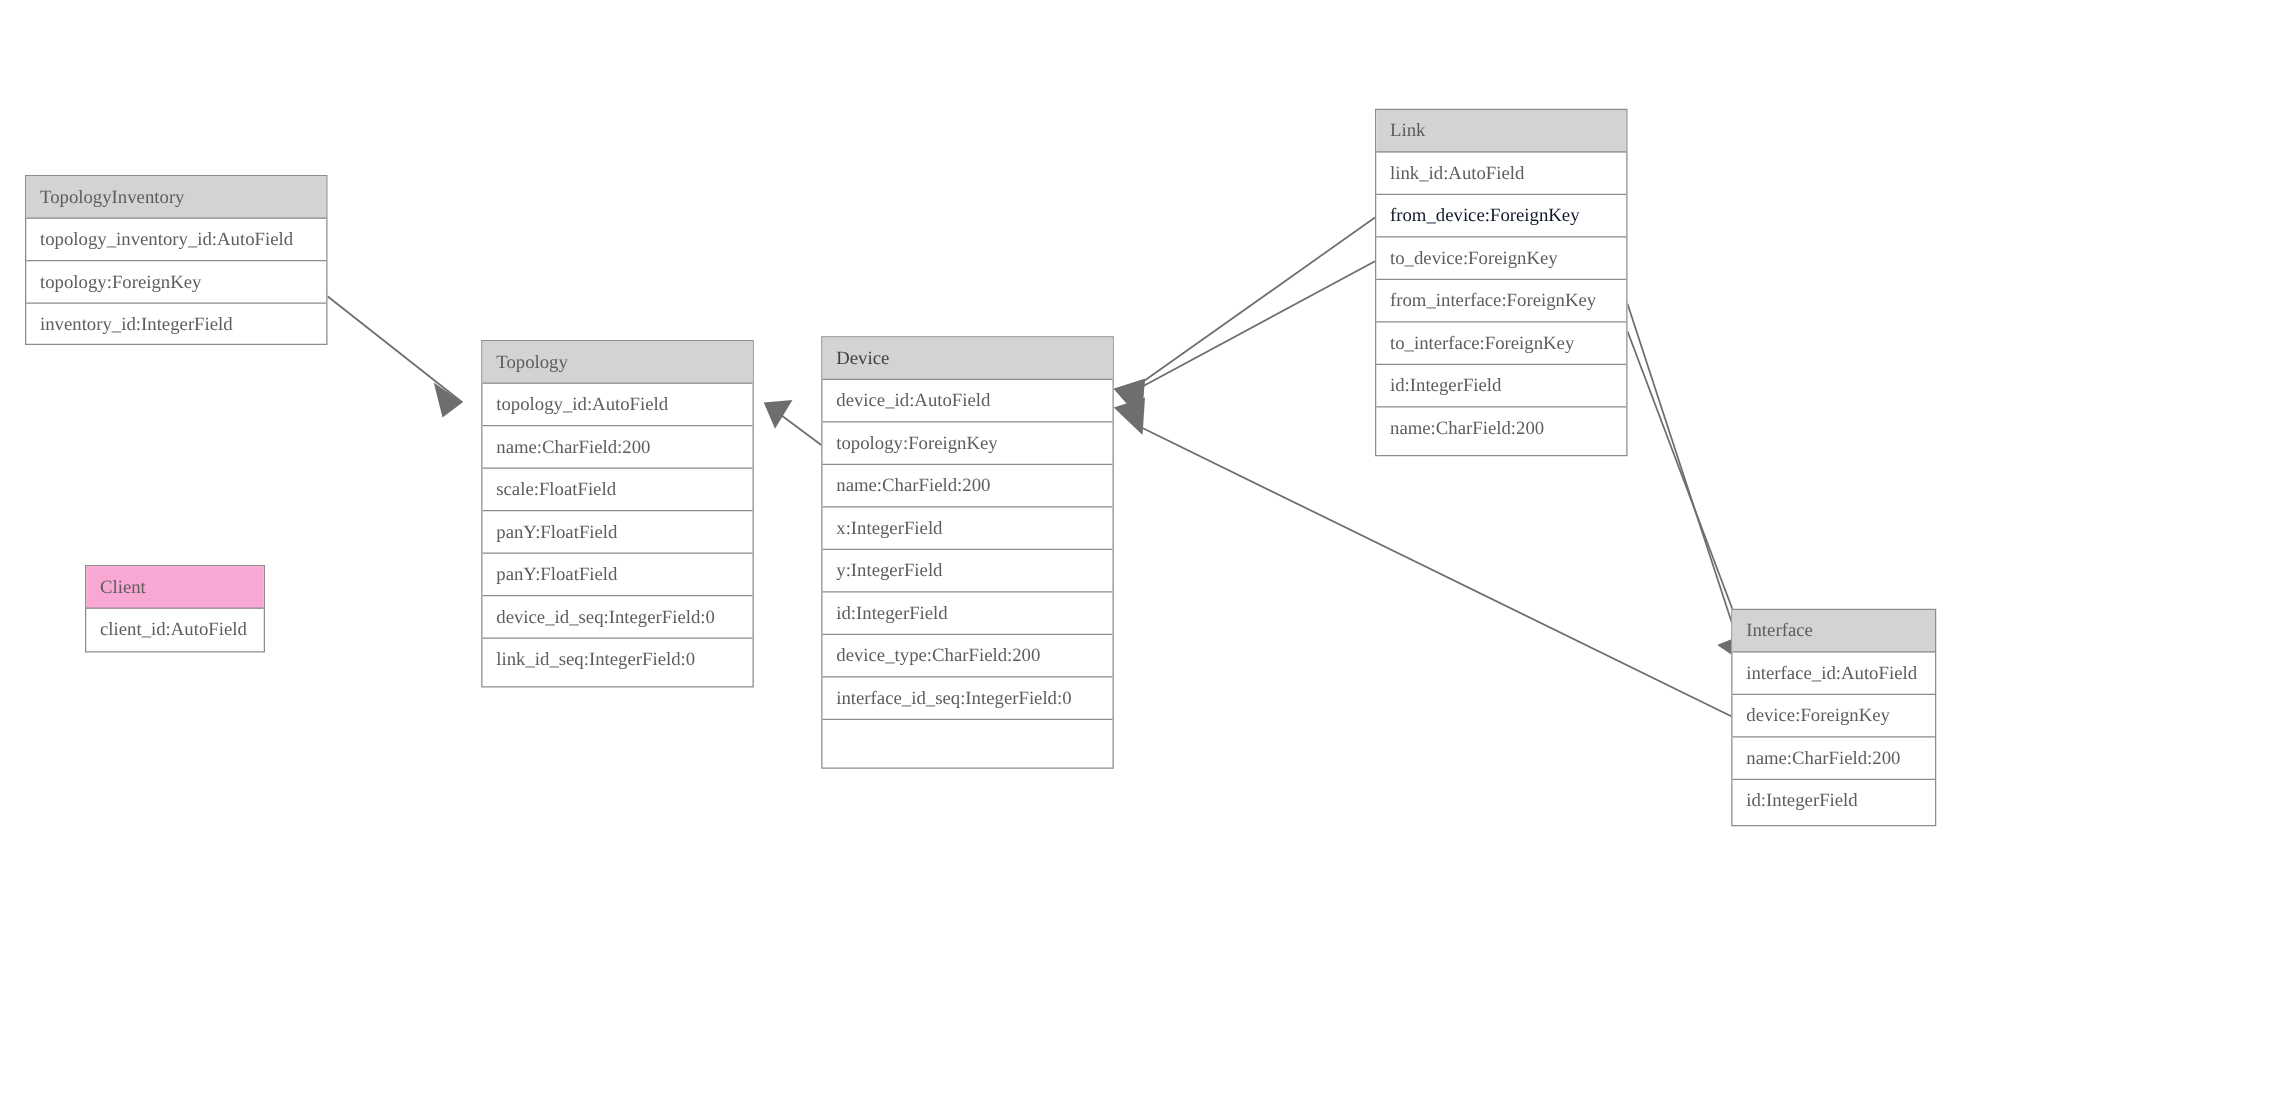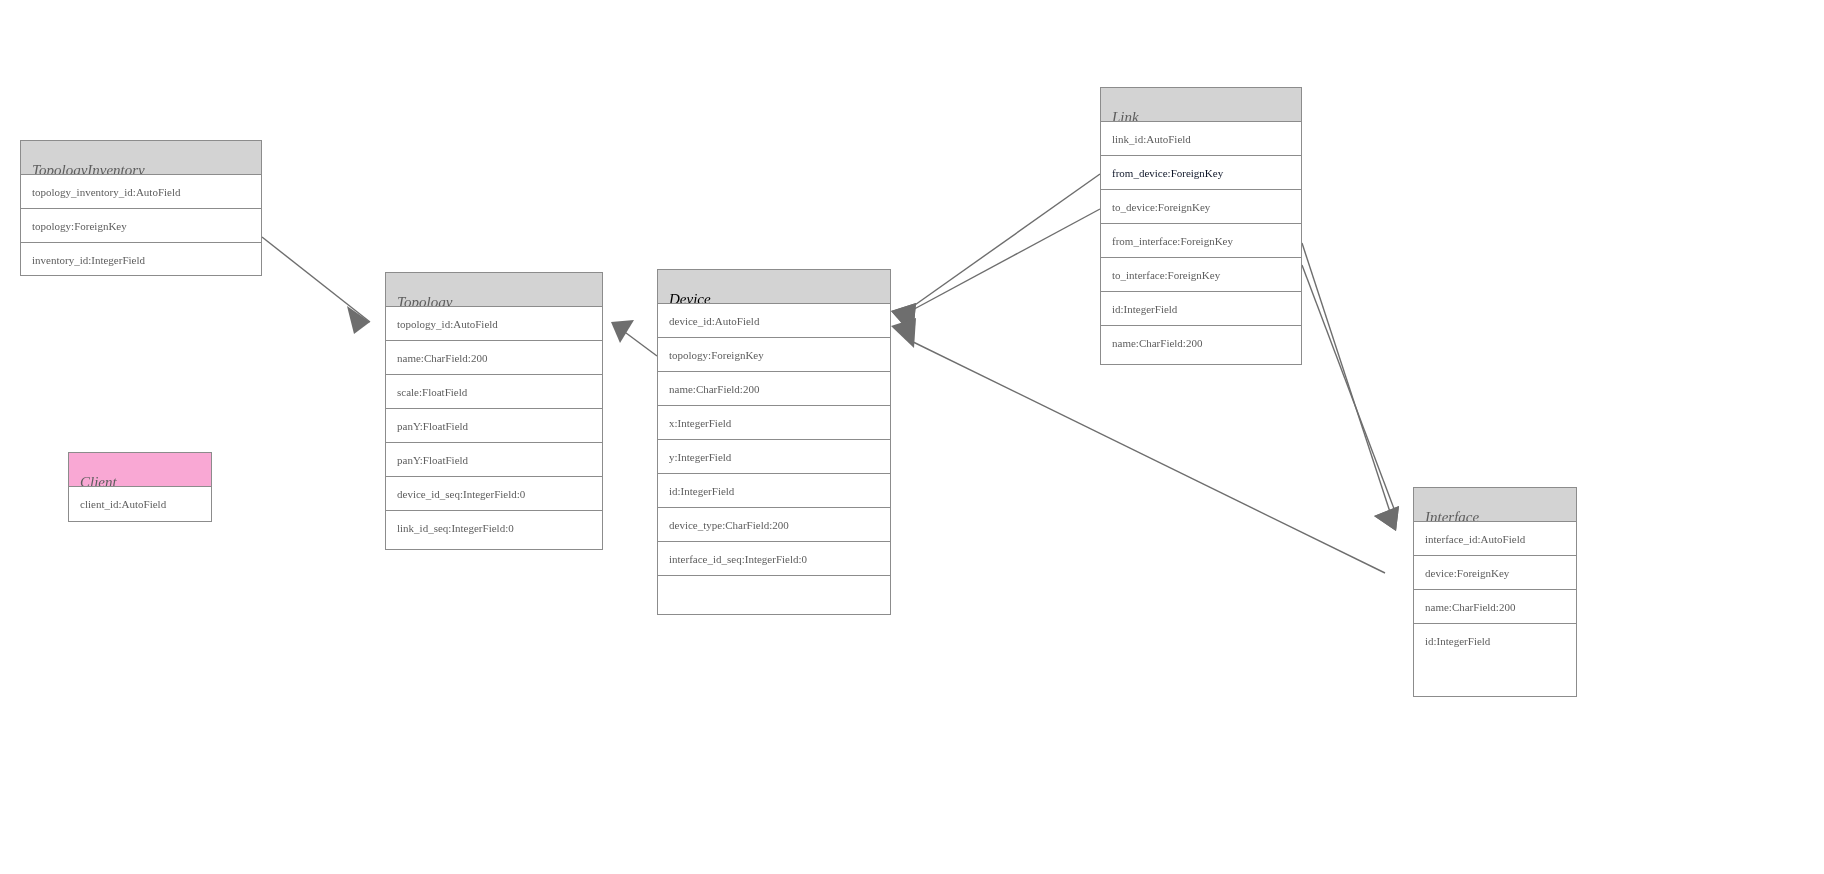--- a/index.html
+++ b/index.html
@@ -33,32 +33,31 @@
     box-sizing: border-box;
     z-index: 2;
   }
   .entity-header {
     background: #d3d3d3;
     border-bottom: 1px solid #8c8c8c;
     color: #5d5d5d;
     font-size: 15px;
     line-height: 34px;
     height: 34px;
-    padding: 12px 0 0 11px;
+    padding: 0 0 0 11px;
     box-sizing: border-box;
     white-space: nowrap;
     overflow: hidden;
-    font-style: italic;
   }
   .entity-rows {
     display: block;
   }
   .entity-row {
     color: #5d5d5d;
-    font-size: 11px;
+    font-size: 15px;
     line-height: 34px;
     height: 34px;
     padding: 0 0 0 11px;
     border-bottom: 1px solid #8c8c8c;
     box-sizing: border-box;
     white-space: nowrap;
     overflow: hidden;
   }
   .entity-row.last {
     border-bottom: none;
@@ -120,21 +119,21 @@
         <div class="entity-row last" style="border-bottom-color: rgb(140, 140, 140); color: rgb(93, 93, 93);">link_id_seq:IntegerField:0</div>
       </div>
     </div>
     <div class="entity" style="left: 68px; top: 452px; width: 144px; height: 70px; border-color: rgb(140, 140, 140);">
       <div class="entity-header" style="background: #f9a8d4; border-bottom-color: rgb(140, 140, 140); color: rgb(93, 93, 93);">Client</div>
       <div class="entity-rows">
         <div class="entity-row last" style="border-bottom-color: rgb(140, 140, 140); color: rgb(93, 93, 93);">client_id:AutoField</div>
       </div>
     </div>
     <div class="entity" style="left: 657px; top: 269px; width: 234px; height: 346px; border-color: rgb(140, 140, 140);">
-      <div class="entity-header" style="background: rgb(211, 211, 211); border-bottom-color: rgb(140, 140, 140); color: #000000;">Device</div>
+      <div class="entity-header" style="background: rgb(211, 211, 211); border-bottom-color: rgb(140, 140, 140); color: #404040;">Device</div>
       <div class="entity-rows">
         <div class="entity-row" style="border-bottom-color: rgb(140, 140, 140); color: rgb(93, 93, 93);">device_id:AutoField</div>
         <div class="entity-row" style="border-bottom-color: rgb(140, 140, 140); color: rgb(93, 93, 93);">topology:ForeignKey</div>
         <div class="entity-row" style="border-bottom-color: rgb(140, 140, 140); color: rgb(93, 93, 93);">name:CharField:200</div>
         <div class="entity-row" style="border-bottom-color: rgb(140, 140, 140); color: rgb(93, 93, 93);">x:IntegerField</div>
         <div class="entity-row" style="border-bottom-color: rgb(140, 140, 140); color: rgb(93, 93, 93);">y:IntegerField</div>
         <div class="entity-row" style="border-bottom-color: rgb(140, 140, 140); color: rgb(93, 93, 93);">id:IntegerField</div>
         <div class="entity-row" style="border-bottom-color: rgb(140, 140, 140); color: rgb(93, 93, 93);">device_type:CharField:200</div>
         <div class="entity-row" style="border-bottom-color: rgb(140, 140, 140); color: rgb(93, 93, 93);">interface_id_seq:IntegerField:0</div>
       </div>
@@ -144,21 +143,21 @@
       <div class="entity-rows">
         <div class="entity-row" style="border-bottom-color: rgb(140, 140, 140); color: rgb(93, 93, 93);">link_id:AutoField</div>
         <div class="entity-row" style="border-bottom-color: rgb(140, 140, 140); color: #0f172a; font-family: Liberation Serif, serif;">from_device:ForeignKey</div>
         <div class="entity-row" style="border-bottom-color: rgb(140, 140, 140); color: rgb(93, 93, 93);">to_device:ForeignKey</div>
         <div class="entity-row" style="border-bottom-color: rgb(140, 140, 140); color: rgb(93, 93, 93);">from_interface:ForeignKey</div>
         <div class="entity-row" style="border-bottom-color: rgb(140, 140, 140); color: rgb(93, 93, 93);">to_interface:ForeignKey</div>
         <div class="entity-row" style="border-bottom-color: rgb(140, 140, 140); color: rgb(93, 93, 93);">id:IntegerField</div>
         <div class="entity-row last" style="border-bottom-color: rgb(140, 140, 140); color: rgb(93, 93, 93);">name:CharField:200</div>
       </div>
     </div>
-    <div class="entity" style="left: 1385px; top: 487px; width: 164px; height: 210px; border-color: rgb(140, 140, 140); margin-left: 28px;">
+    <div class="entity" style="left: 1385px; top: 487px; width: 164px; height: 174px; border-color: rgb(140, 140, 140);">
       <div class="entity-header" style="background: rgb(211, 211, 211); border-bottom-color: rgb(140, 140, 140); color: rgb(93, 93, 93);">Interface</div>
       <div class="entity-rows">
         <div class="entity-row" style="border-bottom-color: rgb(140, 140, 140); color: rgb(93, 93, 93);">interface_id:AutoField</div>
         <div class="entity-row" style="border-bottom-color: rgb(140, 140, 140); color: rgb(93, 93, 93);">device:ForeignKey</div>
         <div class="entity-row" style="border-bottom-color: rgb(140, 140, 140); color: rgb(93, 93, 93);">name:CharField:200</div>
         <div class="entity-row last" style="border-bottom-color: rgb(140, 140, 140); color: rgb(93, 93, 93);">id:IntegerField</div>
       </div>
     </div>
   </div>
 

